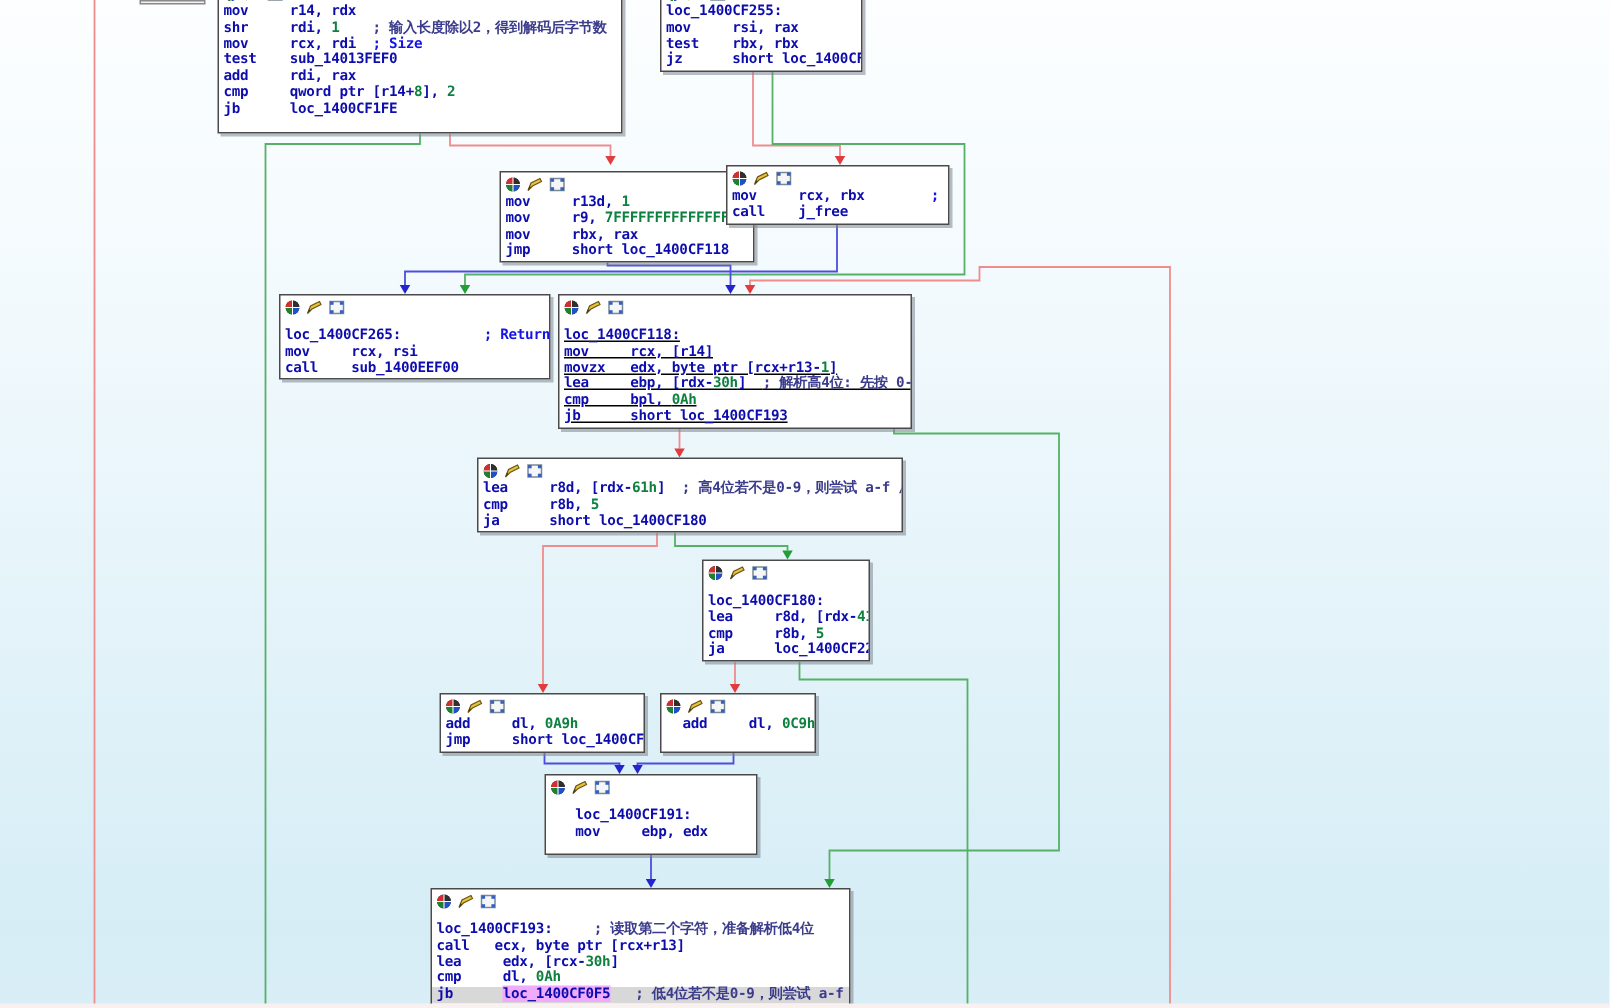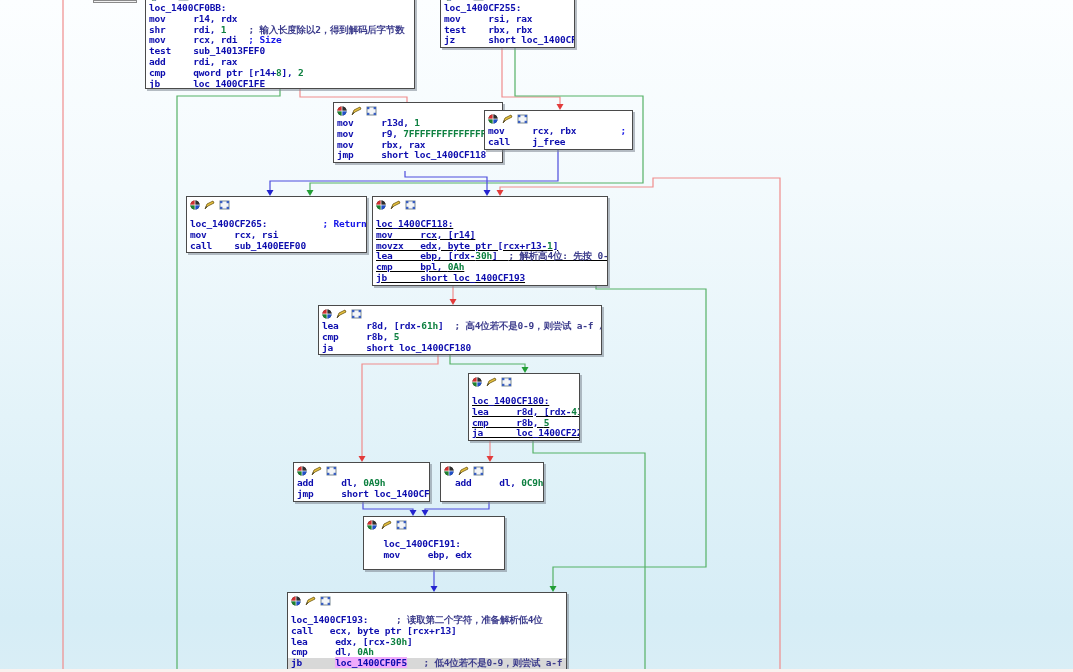--- a/index.html
+++ b/index.html
@@ -97,21 +97,20 @@
         <span>
           <svg width="11" height="10" viewBox="0 0 11 10">
             <rect x="1" y="1" width="9" height="8" fill="#f4f6f8" stroke="#7a8a94" stroke-width="1"></rect>
             <rect x="1" y="1" width="2.4" height="2.2" fill="#3a5fc0"></rect>
             <rect x="7.6" y="1" width="2.4" height="2.2" fill="#3a5fc0"></rect>
             <rect x="1" y="6.8" width="2.4" height="2.2" fill="#3a5fc0"></rect>
             <rect x="7.6" y="6.8" width="2.4" height="2.2" fill="#3a5fc0"></rect>
           </svg>
         </span>
       </div>
-      <div class="line"><span class="seg-c">loc_1400CF0BB:</span></div>
       <div class="line"><span class="seg-c">mov     r14, rdx</span></div>
       <div class="line"><span class="seg-c">shr     rdi, </span><span class="seg-n">1</span><span class="seg-c">    </span><span class="seg-m">; 输入长度除以2，得到解码后字节数</span></div>
       <div class="line"><span class="seg-c">mov     rcx, rdi  </span><span class="seg-a">; Size</span></div>
       <div class="line"><span class="seg-c">test    sub_14013FEF0</span></div>
       <div class="line"><span class="seg-c">add     rdi, rax</span></div>
       <div class="line"><span class="seg-c">cmp     qword ptr [r14+</span><span class="seg-n">8</span><span class="seg-c">], </span><span class="seg-n">2</span></div>
       <div class="line"><span class="seg-c">jb      loc_1400CF1FE</span></div>
     </div>
     <div class="node" style="left: 440px; top: -13px; width: 135px; height: 61px;">
       <div class="tb">
@@ -139,21 +138,21 @@
             <rect x="1" y="6.8" width="2.4" height="2.2" fill="#3a5fc0"></rect>
             <rect x="7.6" y="6.8" width="2.4" height="2.2" fill="#3a5fc0"></rect>
           </svg>
         </span>
       </div>
       <div class="line"><span class="seg-c">loc_1400CF255:</span></div>
       <div class="line"><span class="seg-c">mov     rsi, rax</span></div>
       <div class="line"><span class="seg-c">test    rbx, rbx</span></div>
       <div class="line"><span class="seg-c">jz      short loc_1400CF265</span></div>
     </div>
-    <div class="node" style="left: 333px; top: 102px; width: 170px; height: 61px;">
+    <div class="node" style="left: 333px; top: 114px; width: 170px; height: 61px;">
       <div class="tb">
         <span>
           <svg width="10" height="10" viewBox="0 0 10 10">
             <circle cx="5" cy="5" r="4.6" fill="#222"></circle>
             <path d="M5 5 L5 .4 A4.6 4.6 0 0 0 .4 5 Z" fill="#d03030"></path>
             <path d="M5 5 L9.6 5 A4.6 4.6 0 0 0 5 .4 Z" fill="#2f2f2f"></path>
             <path d="M5 5 L5 9.6 A4.6 4.6 0 0 0 9.6 5 Z" fill="#2050c8"></path>
             <path d="M5 5 L.4 5 A4.6 4.6 0 0 0 5 9.6 Z" fill="#1f8030"></path>
             <path d="M5 0 V10 M0 5 H10" stroke="#fff" stroke-width=".7"></path>
           </svg>
@@ -304,21 +303,21 @@
             <rect x="7.6" y="1" width="2.4" height="2.2" fill="#3a5fc0"></rect>
             <rect x="1" y="6.8" width="2.4" height="2.2" fill="#3a5fc0"></rect>
             <rect x="7.6" y="6.8" width="2.4" height="2.2" fill="#3a5fc0"></rect>
           </svg>
         </span>
       </div>
       <div class="line"><span class="seg-c">lea     r8d, [rdx-</span><span class="seg-n">61h</span><span class="seg-c">]  </span><span class="seg-m">; 高4位若不是0-9，则尝试 a-f / A-F</span></div>
       <div class="line"><span class="seg-c">cmp     r8b, </span><span class="seg-n">5</span></div>
       <div class="line"><span class="seg-c">ja      short loc_1400CF180</span></div>
     </div>
-    <div class="node" style="left: 468px; top: 373px; width: 112px; height: 68px; text-decoration: underline;">
+    <div class="node" style="left: 468px; top: 373px; width: 112px; height: 68px;">
       <div class="tb">
         <span>
           <svg width="10" height="10" viewBox="0 0 10 10">
             <circle cx="5" cy="5" r="4.6" fill="#222"></circle>
             <path d="M5 5 L5 .4 A4.6 4.6 0 0 0 .4 5 Z" fill="#d03030"></path>
             <path d="M5 5 L9.6 5 A4.6 4.6 0 0 0 5 .4 Z" fill="#2f2f2f"></path>
             <path d="M5 5 L5 9.6 A4.6 4.6 0 0 0 9.6 5 Z" fill="#2050c8"></path>
             <path d="M5 5 L.4 5 A4.6 4.6 0 0 0 5 9.6 Z" fill="#1f8030"></path>
             <path d="M5 0 V10 M0 5 H10" stroke="#fff" stroke-width=".7"></path>
           </svg>

